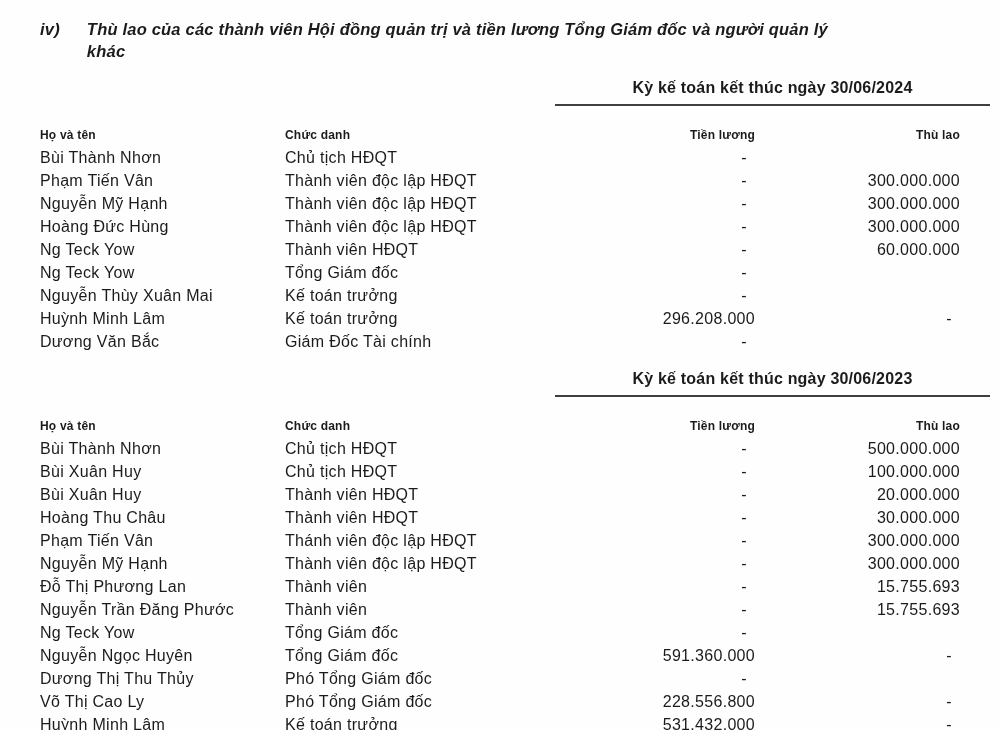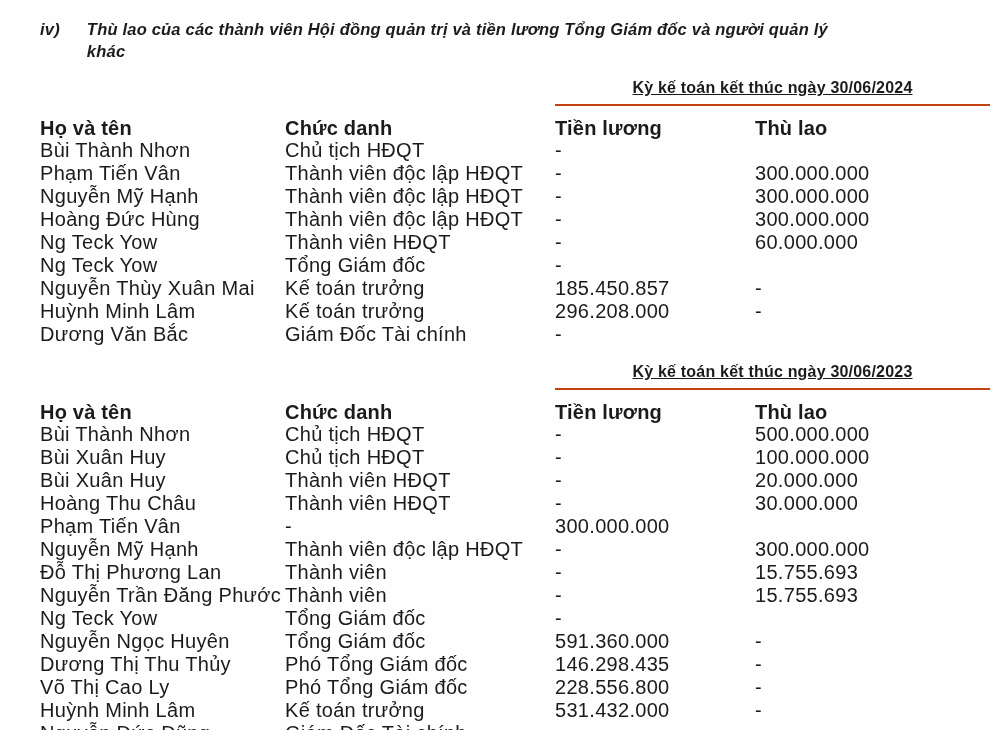--- a/index.html
+++ b/index.html
@@ -19,47 +19,46 @@
     font-style: italic;
     font-size: 16.5px;
     line-height: 22px;
     letter-spacing: 0.2px;
     margin-bottom: 16px;
   }
 
   .period-head {
     margin-left: 515px;
     width: 435px;
-    border-bottom: 2px solid #c2410c;
+    border-bottom: 2px solid #404040;
     padding-bottom: 6px;
-    text-decoration: underline;
   }
   .period-title {
     font-weight: bold;
     font-size: 16px;
     line-height: 20px;
     text-align: center;
     letter-spacing: 0.2px;
   }
 
   .grid {
     display: grid;
     grid-template-columns: 245px 270px 200px 205px 30px;
   }
   .cols-header {
-    margin-top: 11px;
+    margin-top: 18px;
     font-weight: bold;
-    font-size: 20px;
+    font-size: 12px;
     line-height: 22px;
     letter-spacing: 0.2px;
   }
-  .c-salary, .c-remuneration { text-align: left; }
+  .c-salary, .c-remuneration { text-align: right; }
 
   .trow {
-    font-size: 20px;
+    font-size: 16px;
     line-height: 23px;
     letter-spacing: 0.3px;
   }
   .trow .dash { padding-right: 8px; }
 
   .section-2023 { margin-top: 16px; }
 </style>
 </head>
 <body>
 
@@ -118,21 +117,20 @@
         </div>
         <div class="grid trow">
           <span class="c-name">Ng Teck Yow</span>
           <span class="c-position">Tổng Giám đốc</span>
           <span class="c-remuneration dash">-</span>
           <span class="c-pad"></span>
         </div>
         <div class="grid trow">
           <span class="c-name">Nguyễn Thùy Xuân Mai</span>
           <span class="c-position">Kế toán trưởng</span>
-          <span class="c-salary">185.450.857</span>
           <span class="c-remuneration dash">-</span>
           <span class="c-pad"></span>
         </div>
         <div class="grid trow">
           <span class="c-name">Huỳnh Minh Lâm</span>
           <span class="c-position">Kế toán trưởng</span>
           <span class="c-salary">296.208.000</span>
           <span class="c-remuneration dash">-</span>
           <span class="c-pad"></span>
         </div>
@@ -180,20 +178,21 @@
         </div>
         <div class="grid trow">
           <span class="c-name">Hoàng Thu Châu</span>
           <span class="c-position">Thành viên HĐQT</span>
           <span class="c-salary dash">-</span>
           <span class="c-remuneration">30.000.000</span>
           <span class="c-pad"></span>
         </div>
         <div class="grid trow">
           <span class="c-name">Phạm Tiến Vân</span>
+          <span class="c-position">Thánh viên độc lập HĐQT</span>
           <span class="c-salary dash">-</span>
           <span class="c-remuneration">300.000.000</span>
           <span class="c-pad"></span>
         </div>
         <div class="grid trow">
           <span class="c-name">Nguyễn Mỹ Hạnh</span>
           <span class="c-position">Thành viên độc lập HĐQT</span>
           <span class="c-salary dash">-</span>
           <span class="c-remuneration">300.000.000</span>
           <span class="c-pad"></span>
@@ -221,21 +220,20 @@
         <div class="grid trow">
           <span class="c-name">Nguyễn Ngọc Huyên</span>
           <span class="c-position">Tổng Giám đốc</span>
           <span class="c-salary">591.360.000</span>
           <span class="c-remuneration dash">-</span>
           <span class="c-pad"></span>
         </div>
         <div class="grid trow">
           <span class="c-name">Dương Thị Thu Thủy</span>
           <span class="c-position">Phó Tổng Giám đốc</span>
-          <span class="c-salary">146.298.435</span>
           <span class="c-remuneration dash">-</span>
           <span class="c-pad"></span>
         </div>
         <div class="grid trow">
           <span class="c-name">Võ Thị Cao Ly</span>
           <span class="c-position">Phó Tổng Giám đốc</span>
           <span class="c-salary">228.556.800</span>
           <span class="c-remuneration dash">-</span>
           <span class="c-pad"></span>
         </div>

